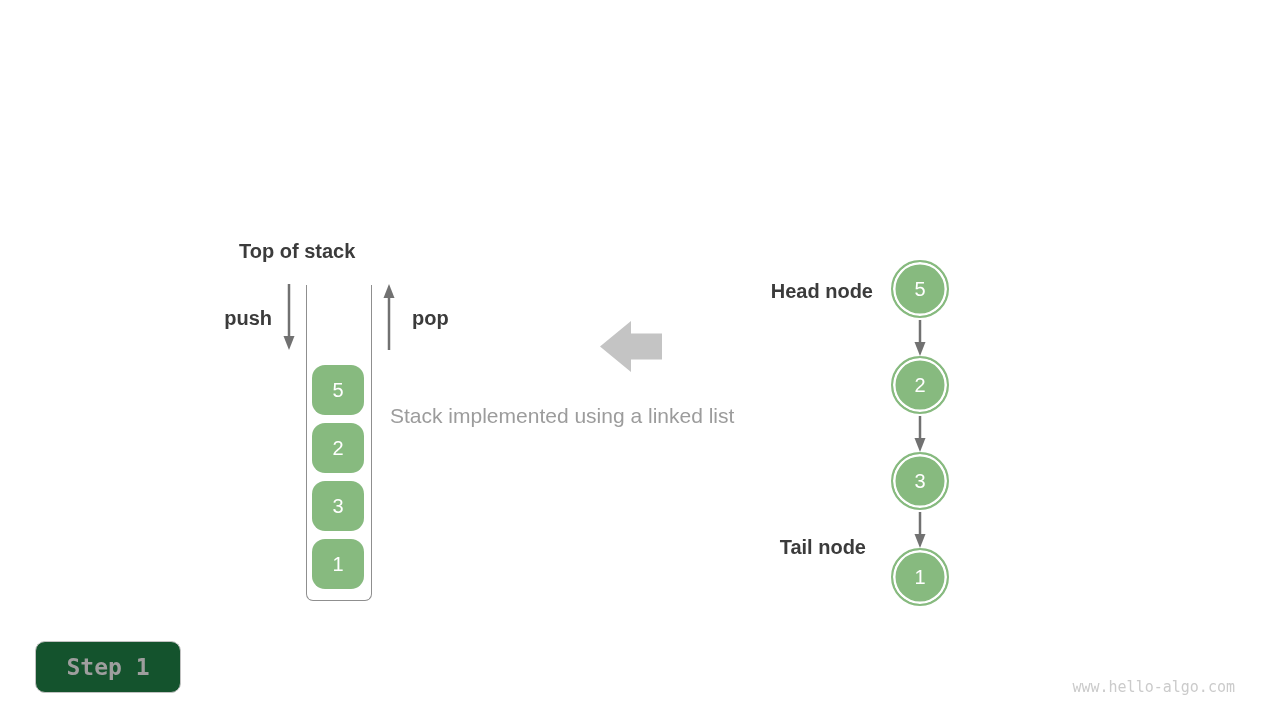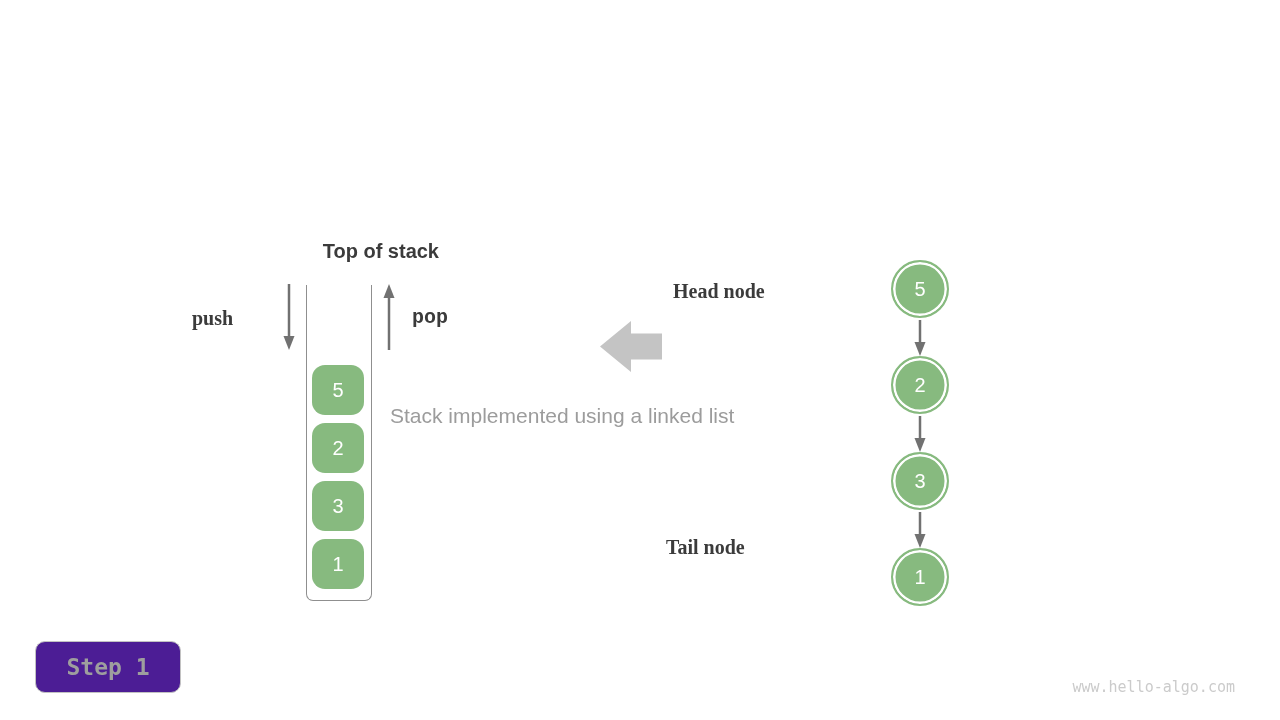--- a/index.html
+++ b/index.html
@@ -14,22 +14,22 @@
   }
   .abs { position: absolute; }
 
   
   .lbl {
     font-size: 20px;
     font-weight: bold;
     color: #3b3b3b;
     line-height: 24px;
   }
-  .center { text-align: right; }
-  .right  { text-align: left; font-family: Liberation Serif, serif; }
+  .center { text-align: left; }
+  .right  { text-align: right; }
 
   
   .stack-box {
     left: 306px; top: 285px;
     width: 66px; height: 316px;
     border-left: 1.5px solid #8f8f8f;
     border-right: 1.5px solid #8f8f8f;
     border-bottom: 1.5px solid #8f8f8f;
     border-bottom-left-radius: 7px;
     border-bottom-right-radius: 7px;
@@ -64,21 +64,21 @@
   .caption {
     left: 390px; top: 404px; width: 500px;
     font-size: 21px;
     color: #9c9c9c;
   }
 
   
   .step-badge {
     left: 35px; top: 641px;
     width: 146px; height: 52px;
-    background: #4c1d95;
+    background: #14532d;
     border: 1.5px solid #c2c2c2;
     border-radius: 10px;
     display: flex; align-items: center; justify-content: center;
     font-family: "DejaVu Sans Mono", monospace;
     font-weight: bold;
     font-size: 23px;
     color: #9e9e9e;
   }
 
   
@@ -102,21 +102,21 @@
   <svg class="abs" style="left:281px; top:284px;" width="16" height="66" viewBox="0 0 16 66">
     <line x1="8" y1="0" x2="8" y2="55" stroke="#717171" stroke-width="2.5"></line>
     <polygon points="8,66 2.5,52 13.5,52" fill="#717171"></polygon>
   </svg>
 
   <svg class="abs" style="left:381px; top:284px;" width="16" height="66" viewBox="0 0 16 66">
     <line x1="8" y1="66" x2="8" y2="11" stroke="#717171" stroke-width="2.5"></line>
     <polygon points="8,0 2.5,14 13.5,14" fill="#717171"></polygon>
   </svg>
 
-  <div class="abs lbl" style="left:412px; top:306px; width:80px;font-family:Liberation Mono, monospace;">pop</div>
+  <div class="abs lbl" style="left:412px; top:306px; width:80px;">pop</div>
 
   <div class="abs stack-box">
     <div class="stack-item" style="top:80px;">5</div>
     <div class="stack-item" style="top:138px;">2</div>
     <div class="stack-item" style="top:196px;">3</div>
     <div class="stack-item" style="top:254px;">1</div>
   </div>
 
 
   <svg class="abs" style="left:600px; top:321px;" width="62" height="51" viewBox="0 0 62 51">

